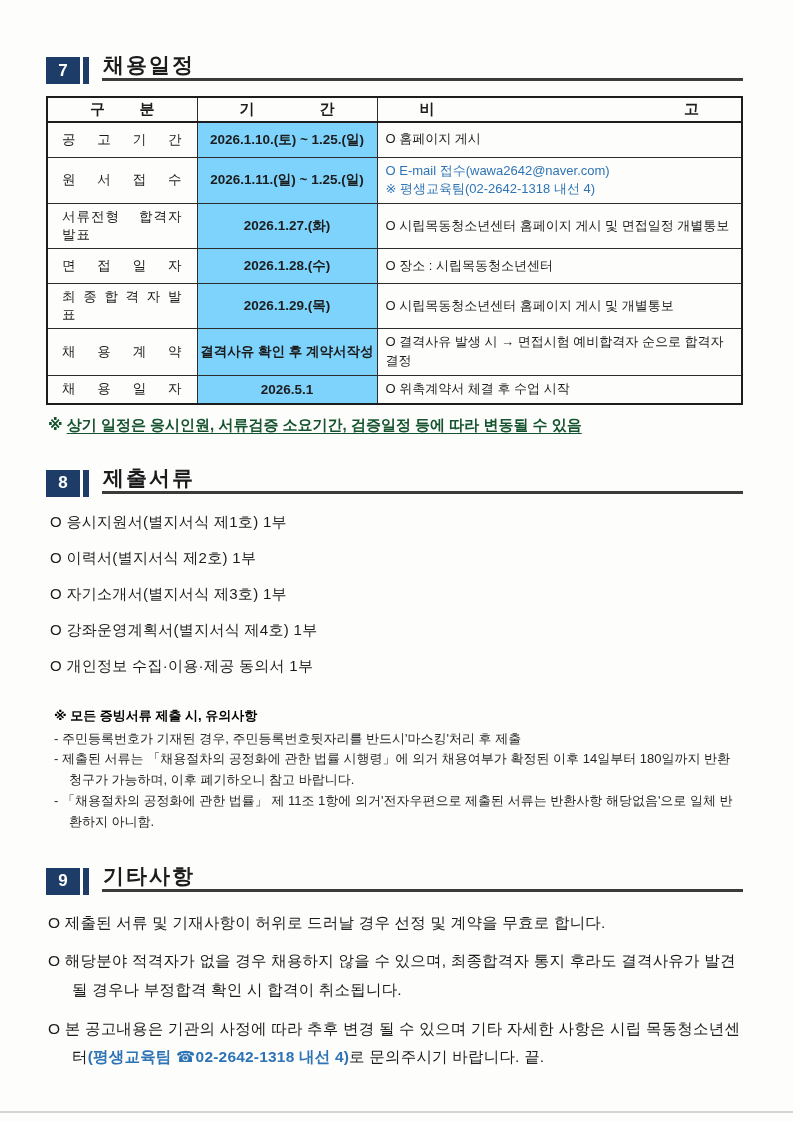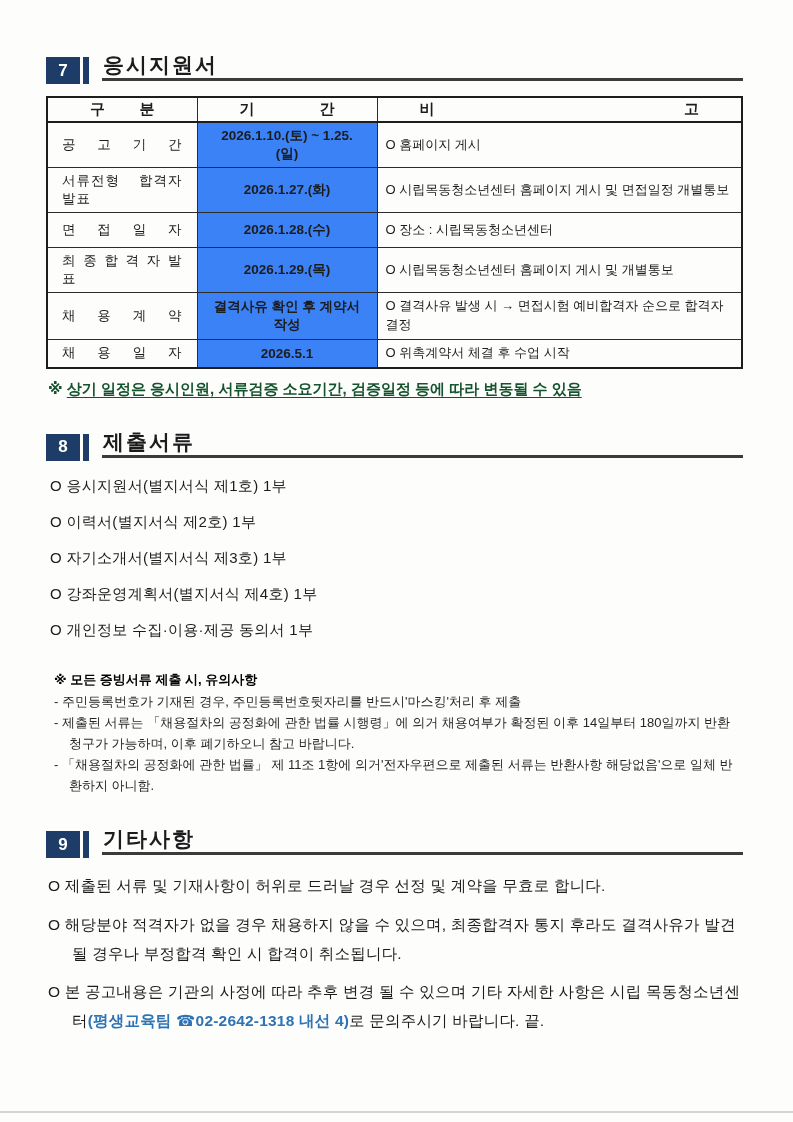--- a/index.html
+++ b/index.html
@@ -25,21 +25,21 @@
   
   table.schedule { width:100%; border-collapse:collapse; border:2px solid #1d1d1d; table-layout:fixed; margin-top:4px; }
   table.schedule col.c1 { width:150px; }
   table.schedule col.c2 { width:180px; }
   table.schedule th, table.schedule td { border:1px solid #2c2c2c; vertical-align:middle; }
   table.schedule thead th {
     font-size:15px; font-weight:bold; height:24px; padding:2px 42px;
     text-align:justify; text-align-last:justify; border-bottom:2.5px solid #1d1d1d;
   }
   td.cat { font-size:13.5px; padding:4px 14px; text-align:justify; text-align-last:justify; letter-spacing:1px; }
-  td.period { background:#3b82f6; font-size:13.5px; font-weight:bold; text-align:center; padding:4px 13px; }
+  td.period { background:#7dd3fc; font-size:13.5px; font-weight:bold; text-align:center; padding:4px 2px; }
   td.note { font-size:13px; padding:4px 8px; line-height:1.45; }
   td.note .blue { color:#2e74b5; }
   tr.r-tall td { height:46px; }
   tr.r-mid  td { height:35px; }
   tr.r-slim td { height:26px; }
 
   .table-footnote {
     margin-top:11px; margin-left:2px; color:#14532d; font-weight:bold; font-size:15px;
   }
   .table-footnote .fn-text { text-decoration:underline; text-underline-offset:3px; }
@@ -65,21 +65,21 @@
 
 <div class="page">
   <div class="content">
 
     <div class="sec-header">
       <span class="sec-underline"></span>
       <span class="sec-badge">
         <span class="sec-num">7</span>
         <span class="sec-bar"></span>
       </span>
-      <span class="sec-title">응시지원서</span>
+      <span class="sec-title">채용일정</span>
     </div>
 
     <table class="schedule">
       <colgroup>
           <col class="c1">
           <col class="c2">
           <col>
         </colgroup>
       <thead>
         <tr>
@@ -88,20 +88,28 @@
           <th>비 고</th>
         </tr>
       </thead>
       <tbody>
         <tr class="r-mid">
           <td class="cat">공 고 기 간</td>
           <td class="period">2026.1.10.(토) ~ 1.25.(일)</td>
           <td class="note">
               <div>O 홈페이지 게시</div>
             </td>
+        </tr>
+        <tr class="r-tall">
+          <td class="cat">원 서 접 수</td>
+          <td class="period">2026.1.11.(일) ~ 1.25.(일)</td>
+          <td class="note">
+            <div class="blue">O E-mail 접수(wawa2642@naver.com)</div>
+            <div class="blue">※ 평생교육팀(02-2642-1318 내선 4)</div>
+          </td>
         </tr>
         <tr class="r-mid">
           <td class="cat">서류전형 합격자 발표</td>
           <td class="period">2026.1.27.(화)</td>
           <td class="note">
               <div>O 시립목동청소년센터 홈페이지 게시 및 면접일정 개별통보</div>
             </td>
         </tr>
         <tr class="r-mid">
           <td class="cat">면 접 일 자</td>

